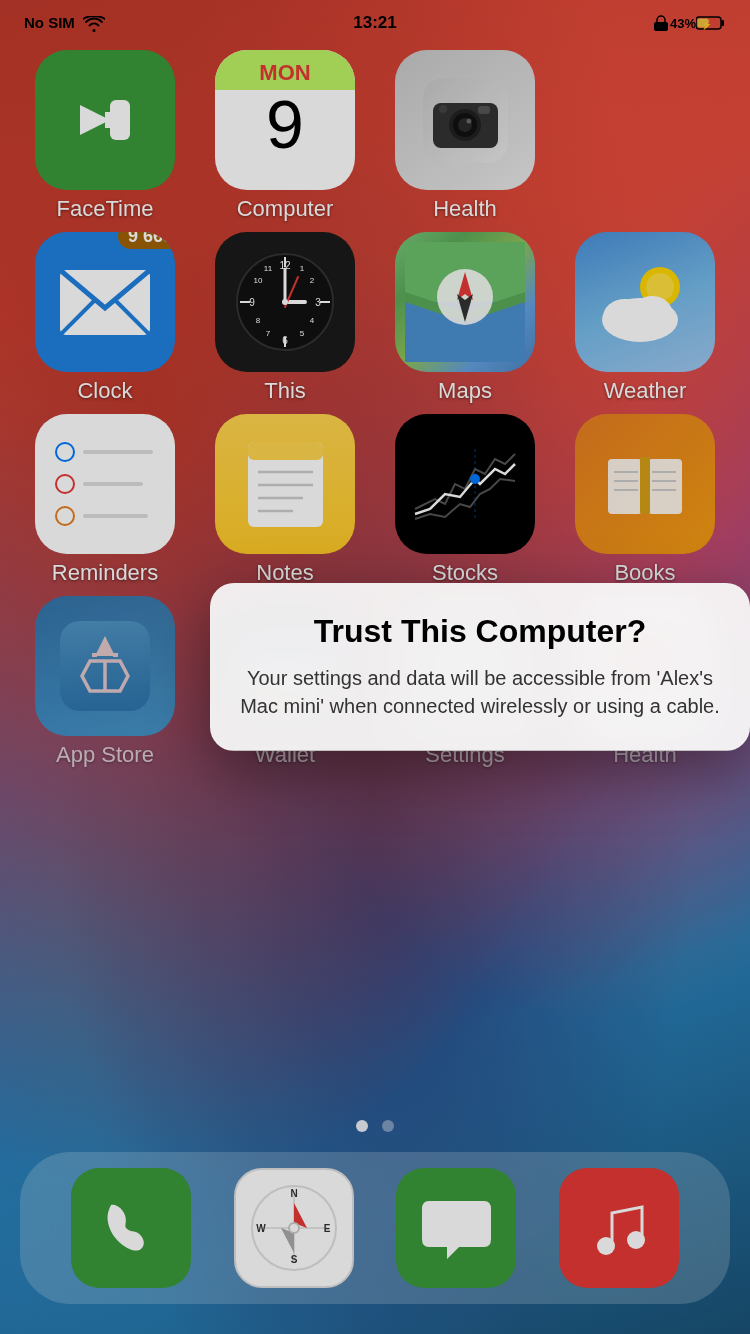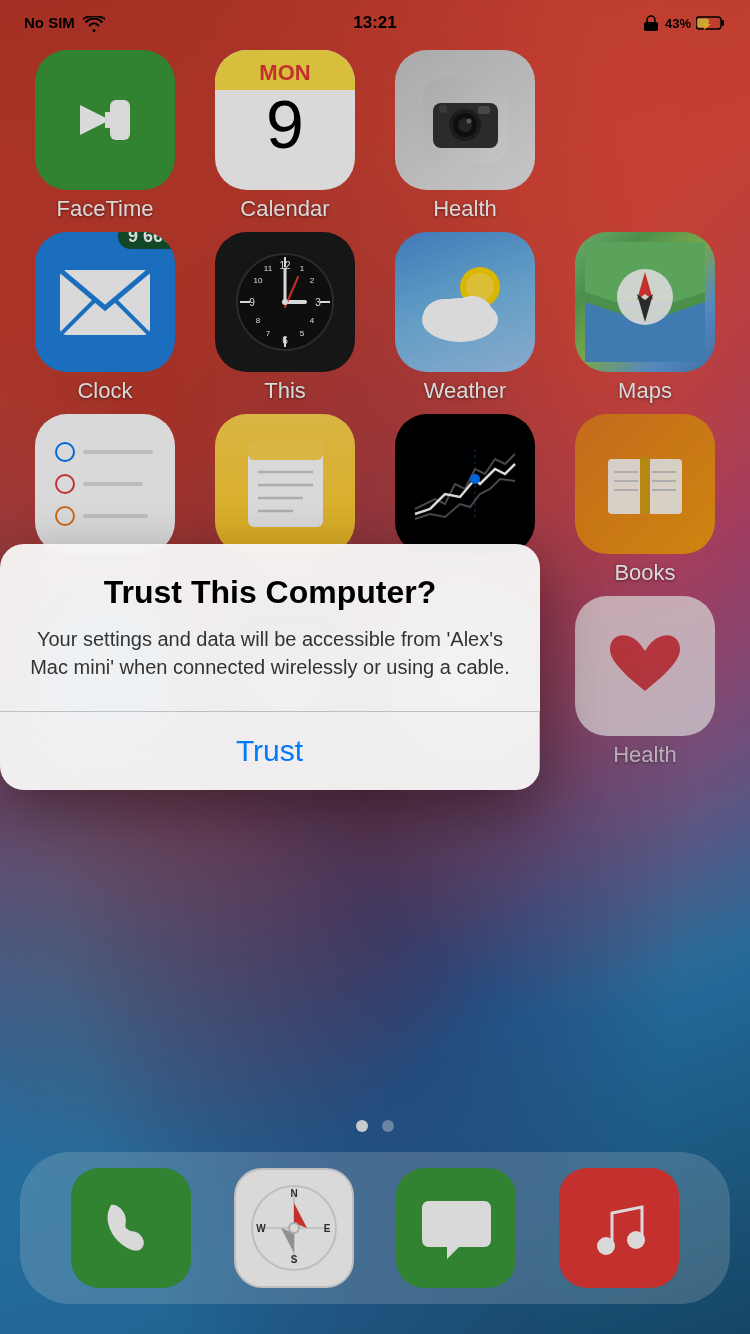--- a/index.html
+++ b/index.html
@@ -47,21 +47,20 @@
       font-size: 17px;
       font-weight: 600;
       position: absolute;
       left: 50%;
       transform: translateX(-50%);
     }
 
     .status-right {
       display: flex;
       align-items: center;
-      gap: 5px;
       font-size: 13px;
       font-weight: 600;
     }
 
     
     .app-grid {
       position: relative;
       z-index: 5;
       display: grid;
       grid-template-columns: repeat(4, 1fr);
@@ -95,36 +94,36 @@
       font-weight: 400;
       text-align: center;
     }
 
     
     .icon-facetime { background: #3a9a3a; }
     .icon-facetime svg { width: 80px; height: 80px; }
 
     
     .icon-calendar { background: #fff; flex-direction: column; justify-content: flex-start; padding-top: 0; }
-    .calendar-header { background: #fde047; color: #e53935; font-size: 20px; font-weight: 700; text-align: center; width: 100%; padding: 8px 0 4px; border-radius: 32px 32px 0 0; }
+    .calendar-header { background: #bef264; color: #e53935; font-size: 20px; font-weight: 700; text-align: center; width: 100%; padding: 8px 0 4px; border-radius: 32px 32px 0 0; }
     .calendar-day { color: #000; font-size: 68px; font-weight: 200; line-height: 1; text-align: center; padding-bottom: 5px; }
 
     
     .icon-photos { background: #fff; }
 
     
     .icon-camera { background: #e0e0e0; background: linear-gradient(135deg, #d5d5d5, #f0f0f0); }
 
     
     .icon-mail { background: #2080e0; position: relative; }
     .badge {
       position: absolute;
       top: -8px;
       right: -8px;
-      background: #14532d;
+      background: #a16207;
       color: #fff;
       font-size: 18px;
       font-weight: 700;
       border-radius: 16px;
       padding: 2px 10px;
       min-width: 36px;
       text-align: center;
       z-index: 2;
     }
 
@@ -152,21 +151,21 @@
     
     .icon-appstore { background: linear-gradient(135deg, #4fc3f7, #0288d1); }
 
     
     .dialog-overlay {
       position: absolute;
       inset: 0;
       z-index: 100;
       display: flex;
       align-items: center;
-      justify-content: flex-start;
+      justify-content: flex-end;
     }
 
     .dialog {
       background: rgba(248, 248, 248, 0.95);
       backdrop-filter: blur(20px);
       border-radius: 24px;
       width: 540px;
       overflow: hidden;
       box-shadow: 0 20px 60px rgba(0,0,0,0.4);
     }
@@ -318,21 +317,21 @@
       </svg>
     </div>
     <span class="app-label">FaceTime</span>
   </div>
 
   <div class="app-item">
     <div class="app-icon icon-calendar" style="flex-direction:column;justify-content:flex-start;padding:0;align-items:center;">
       <div class="calendar-header" style="width:100%;text-align:center;font-size:22px;font-weight:700;color:#e53935;padding:10px 0 4px;">MON</div>
       <div class="calendar-day">9</div>
     </div>
-    <span class="app-label">Calendar</span>
+    <span class="app-label">Computer</span>
   </div>
 
 
   <div class="app-item">
     <div class="app-icon icon-camera" style="background:linear-gradient(145deg,#c8c8c8,#e8e8e8);">
       <svg width="85" height="85" viewBox="0 0 85 85">
         <rect width="85" height="85" rx="20" fill="url(#camGrad)"></rect>
         <defs>
           <linearGradient id="camGrad" x1="0" y1="0" x2="1" y2="1">
             <stop offset="0%" stop-color="#c8c8c8"></stop>
@@ -398,47 +397,47 @@
         <line x1="55" y1="55" x2="55" y2="22" stroke="white" stroke-width="3" stroke-linecap="round"></line>
 
         <line x1="55" y1="60" x2="68" y2="30" stroke="#e53935" stroke-width="2" stroke-linecap="round"></line>
         <circle cx="55" cy="55" r="3" fill="white"></circle>
       </svg>
     </div>
     <span class="app-label">This</span>
   </div>
 
   <div class="app-item">
-    <div class="app-icon icon-weather" style="background:linear-gradient(160deg,#4a90d9,#74b9e8,#a0c8f0);">
-      <svg width="110" height="100" viewBox="0 0 110 100">
-
-        <circle cx="70" cy="35" r="20" fill="#FFD700"></circle>
-        <circle cx="70" cy="35" r="14" fill="#FFE040"></circle>
-
-        <ellipse cx="50" cy="68" rx="38" ry="22" fill="white"></ellipse>
-        <ellipse cx="35" cy="65" rx="22" ry="18" fill="white"></ellipse>
-        <ellipse cx="62" cy="60" rx="20" ry="16" fill="white"></ellipse>
-      </svg>
-    </div>
-    <span class="app-label">Weather</span>
-  </div>
-
-  <div class="app-item">
     <div class="app-icon icon-maps" style="background:linear-gradient(135deg,#7ec87e,#5aaa5a,#90c35a,#64a0e0,#4a85c0);overflow:hidden;">
       <svg width="120" height="120" viewBox="0 0 120 120">
         <rect width="120" height="120" fill="#6bc06b"></rect>
         <rect x="0" y="60" width="120" height="60" fill="#4a90d0"></rect>
         <polygon points="0,50 60,70 120,50 120,60 60,80 0,60" fill="#5aaa5a"></polygon>
 
         <circle cx="60" cy="55" r="28" fill="white" opacity="0.9"></circle>
         <polygon points="60,30 52,58 60,52 68,58" fill="#e53935"></polygon>
         <polygon points="60,80 52,52 60,58 68,52" fill="#333"></polygon>
       </svg>
     </div>
     <span class="app-label">Maps</span>
+  </div>
+
+  <div class="app-item">
+    <div class="app-icon icon-weather" style="background:linear-gradient(160deg,#4a90d9,#74b9e8,#a0c8f0);">
+      <svg width="110" height="100" viewBox="0 0 110 100">
+
+        <circle cx="70" cy="35" r="20" fill="#FFD700"></circle>
+        <circle cx="70" cy="35" r="14" fill="#FFE040"></circle>
+
+        <ellipse cx="50" cy="68" rx="38" ry="22" fill="white"></ellipse>
+        <ellipse cx="35" cy="65" rx="22" ry="18" fill="white"></ellipse>
+        <ellipse cx="62" cy="60" rx="20" ry="16" fill="white"></ellipse>
+      </svg>
+    </div>
+    <span class="app-label">Weather</span>
   </div>
 </div>
 
 <div class="app-grid" style="margin-top:0;">
 
   <div class="app-item">
     <div class="app-icon icon-reminders" style="background:#fff;display:flex;flex-direction:column;justify-content:center;align-items:flex-start;padding:18px 20px;gap:12px;">
       <div class="reminder-row">
         <div style="width:20px;height:20px;border-radius:50%;border:2px solid #007aff;"></div>
         <div style="height:4px;background:#ddd;border-radius:2px;width:70px;"></div>
@@ -565,21 +564,20 @@
 </div>
 
 <div class="dialog-overlay">
   <div class="dim"></div>
   <div class="dialog">
     <div class="dialog-content">
       <div class="dialog-title">Trust This Computer?</div>
       <div class="dialog-message">Your settings and data will be accessible from 'Alex's Mac mini' when connected wirelessly or using a cable.</div>
     </div>
     <div class="dialog-buttons">
-      <button class="dialog-btn">Trust</button>
     </div>
   </div>
 </div>
 
 <div class="dock-section">
   <div class="page-dots">
     <div class="dot active"></div>
     <div class="dot inactive"></div>
   </div>
   <div class="dock">

